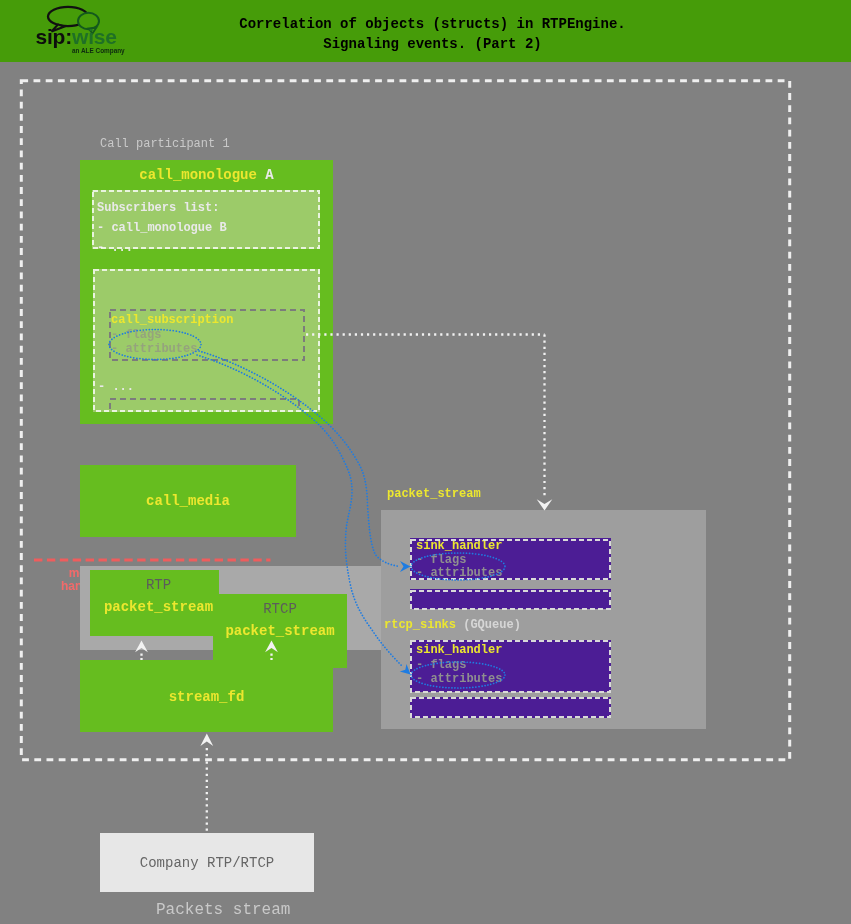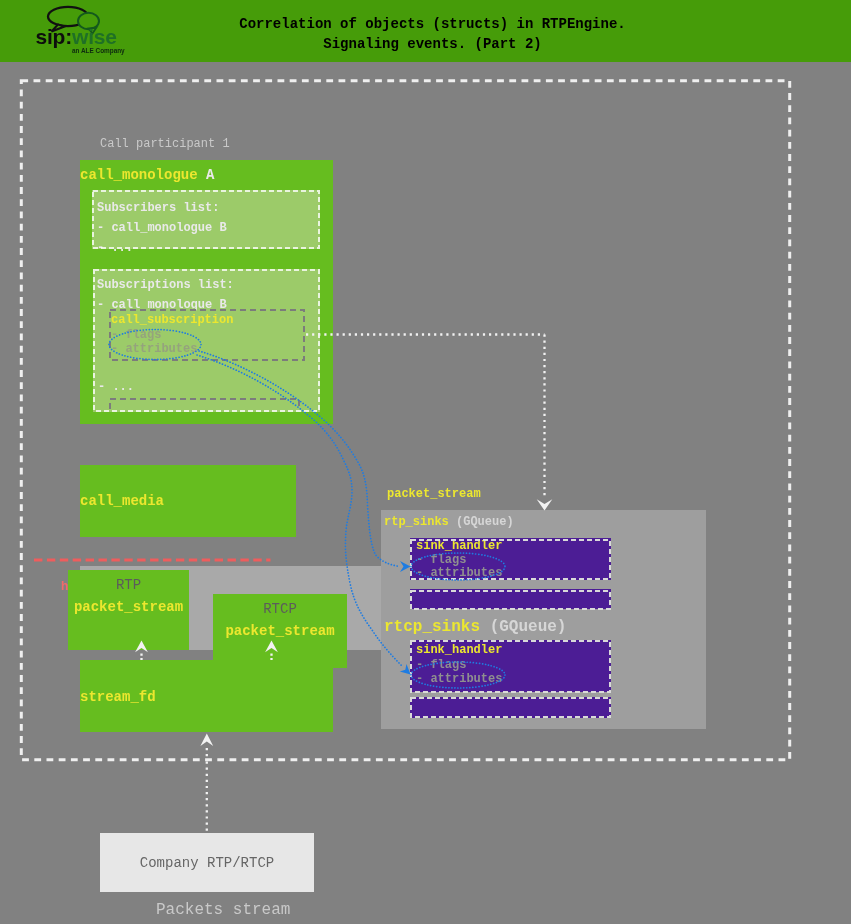--- a/index.html
+++ b/index.html
@@ -1,19 +1,19 @@
 <!DOCTYPE html>
 <html><head>
 <meta charset="utf-8">
 <style>
   html,body{margin:0;padding:0;}
   body{width:851px;height:924px;background:#818181;font-family:"Liberation Mono",monospace;position:relative;overflow:hidden;}
   .abs{position:absolute;}
   .green{background:#66bd1f;}
-  .title{color:#ece72f;font-weight:bold;font-size:14px;}
+  .title{color:#ece72f;font-weight:bold;font-size:14px;text-align:center;}
   .lgreen{background:#9ccb69;border:2px solid transparent;}
   .wtxt{color:#e9e9e9;font-weight:bold;font-size:12px;line-height:20px;}
   .ytxt{color:#ece72f;font-weight:bold;}
   .graybox{background:#4c1d95;border:2px solid transparent;}
 </style>
 </head>
 <body>
 
 <div class="abs" style="left:0;top:0;width:851px;height:62px;background:#469c09;"></div>
 <div class="abs" style="left:7px;top:14px;width:851px;text-align:center;color:#000000;font-weight:bold;font-size:14px;line-height:20px;">Correlation of objects (structs) in RTPEngine.<br>Signaling events. (Part 2)</div>
@@ -28,59 +28,57 @@
 </svg>
 
 <div class="abs" style="left:100px;top:137px;color:#c9c9c9;font-size:12px;">Call participant 1</div>
 
 <div class="abs green" style="left:80px;top:160px;width:253px;height:264px;">
   <div class="title" style="margin-top:7px;">call_monologue <span style="color:#e9e9e9;">A</span></div>
   <div class="abs lgreen" style="left:12px;top:30px;width:224px;height:55px;">
     <div class="wtxt" style="margin:6px 0 0 3px;">Subscribers list:<br>- call_monologue B<br>- ...</div>
   </div>
   <div class="abs lgreen" style="left:13px;top:109px;width:223px;height:139px;overflow:hidden;">
-    <div class="wtxt" style="margin:4px 0 0 2px;">Subscriptions list:<br>- call monologue B</div>
     <div class="abs" style="left:14px;top:38px;width:192px;height:48px;border:2px solid transparent;">
       <div style="margin:2px 0 0 0;font-size:12px;font-weight:bold;line-height:14.5px;"><span class="ytxt">call_subscription</span><br><span style="color:#95a37d;">- flags<br>- attributes</span></div>
     </div>
     <div class="wtxt abs" style="left:3px;top:106px;">- ...</div>
     <div class="abs" style="left:14px;top:127px;width:186px;height:20px;border:2px solid transparent;"></div>
   </div>
 </div>
 
 <div class="abs green" style="left:80px;top:465px;width:216px;height:72px;">
   <div class="title" style="margin-top:28px;">call_media</div>
 </div>
 
 <div class="abs" style="left:20px;top:566.5px;width:60px;text-align:center;color:#f26a6a;font-weight:bold;font-size:12px;line-height:13.7px;font-family:'Liberation Sans',sans-serif;margin-left:36px;">media handling</div>
 
 <div class="abs" style="left:80px;top:566px;width:301px;height:84px;background:#a9a9a9;"></div>
 
-<div class="abs green" style="left:68px;top:570px;width:121px;height:80px;text-align:center;">
+<div class="abs green" style="left:90px;top:570px;width:121px;height:66px;text-align:center;padding-left:8px;">
   <div style="margin-top:7px;color:#5c5c5c;font-size:14px;">RTP</div>
   <div class="title" style="margin-top:6px;">packet_stream</div>
 </div>
 <div class="abs green" style="left:213px;top:586px;width:134px;height:74px;text-align:center;margin-top:8px;">
   <div style="margin-top:7px;color:#5c5c5c;font-size:14px;">RTCP</div>
   <div class="title" style="margin-top:6px;">packet_stream</div>
 </div>
 
 <div class="abs green" style="left:80px;top:660px;width:253px;height:72px;">
   <div class="title" style="margin-top:29px;">stream_fd</div>
 </div>
 
 <div class="abs ytxt" style="left:387px;top:487px;font-size:12px;">packet_stream</div>
 
 <div class="abs" style="left:381px;top:510px;width:325px;height:219px;background:#9e9e9e;">
-  <div style="margin:5px 0 0 3px;font-size:12px;font-weight:bold;"><span class="ytxt">rtp_sinks</span> <span style="color:#d6d6d6;">(GQueue)</span></div>
   <div class="abs graybox" style="left:29px;top:28px;width:197px;height:38px;">
     <div style="margin:0 0 0 4px;font-size:12px;line-height:13.5px;font-weight:bold;"><span class="ytxt">sink_handler</span><br><span style="color:#8f8f8f;">- flags<br>- attributes</span></div>
   </div>
   <div class="abs graybox" style="left:29px;top:79px;width:197px;height:16px;"></div>
-  <div class="abs" style="left:3px;top:107.5px;font-size:16px;font-weight:bold;"><span class="ytxt">rtcp_sinks</span> <span style="color:#d6d6d6;">(GQueue)</span></div>
+  <div class="abs" style="left:3px;top:107.5px;font-size:12px;font-weight:bold;"><span class="ytxt">rtcp_sinks</span> <span style="color:#d6d6d6;">(GQueue)</span></div>
   <div class="abs graybox" style="left:29px;top:130px;width:197px;height:48px;">
     <div style="margin:1px 0 0 4px;font-size:12px;line-height:14.5px;font-weight:bold;"><span class="ytxt">sink_handler</span><br><span style="color:#8f8f8f;">- flags<br>- attributes</span></div>
   </div>
   <div class="abs graybox" style="left:29px;top:187px;width:197px;height:17px;"></div>
 </div>
 
 <div class="abs" style="left:100px;top:833px;width:214px;height:59px;background:#e7e7e7;text-align:center;">
   <div style="margin-top:22px;color:#666;font-size:14px;">Company RTP/RTCP</div>
 </div>
 <div class="abs" style="left:156px;top:901px;color:#c9c9c9;font-size:16px;">Packets stream</div>

